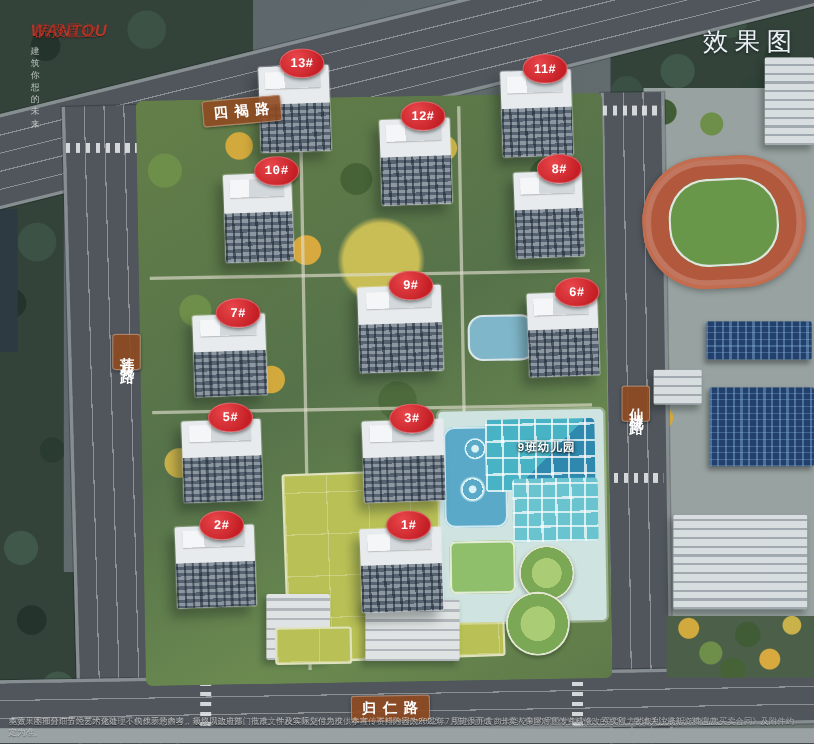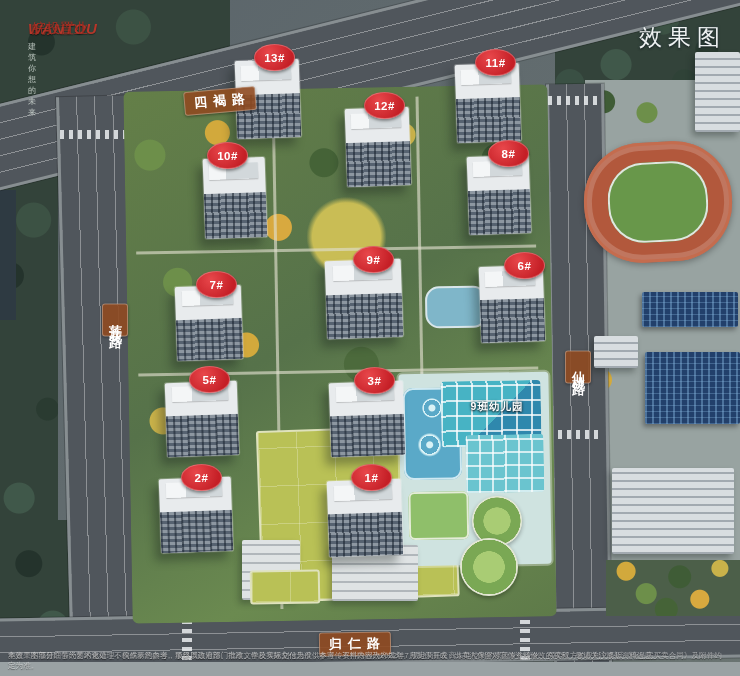--- a/index.html
+++ b/index.html
@@ -265,21 +265,21 @@
   <div class="solar" style="left:642px;top:292px;width:96px;height:35px;"></div>
   <div class="whitebld" style="left:594px;top:336px;width:44px;height:32px;"></div>
   <div class="solar" style="left:645px;top:352px;width:95px;height:72px;"></div>
   <div class="whitebld" style="left:612px;top:468px;width:122px;height:86px;"></div>
   <div class="t-mixed" style="left:606px;top:560px;width:134px;height:56px;"></div>
 
   <div id="annotation-layer">
       <div class="marker" style="left: 267px; top: 57px;">13#</div>
       <div class="marker" style="left: 377px; top: 105px;">12#</div>
       <div class="marker" style="left: 488px; top: 62px;">11#</div>
-      <div class="marker" style="left: 220px; top: 155px;">10#</div>
+      <div class="marker" style="left: 244px; top: 155px; font-family: Liberation Mono, monospace;">10#</div>
       <div class="marker" style="left: 501px; top: 153px;">8#</div>
       <div class="marker" style="left: 366px; top: 259px;">9#</div>
       <div class="marker" style="left: 209px; top: 284px;">7#</div>
       <div class="marker" style="left: 517px; top: 265px;">6#</div>
       <div class="marker" style="left: 202px; top: 379px;">5#</div>
       <div class="marker" style="left: 367px; top: 380px;">3#</div>
       <div class="marker" style="left: 194px; top: 477px;">2#</div>
       <div class="marker" style="left: 364px; top: 477px;">1#</div>
       <div class="road-banner horizontal" style="left: 220px; top: 101px; transform: translate(-50%, -50%) rotate(-5deg);">四褐路</div>
       <div class="road-banner vertical" style="left: 115px; top: 320px; transform: translate(-50%, -50%) rotate(0.0001deg);">莲花路</div>

